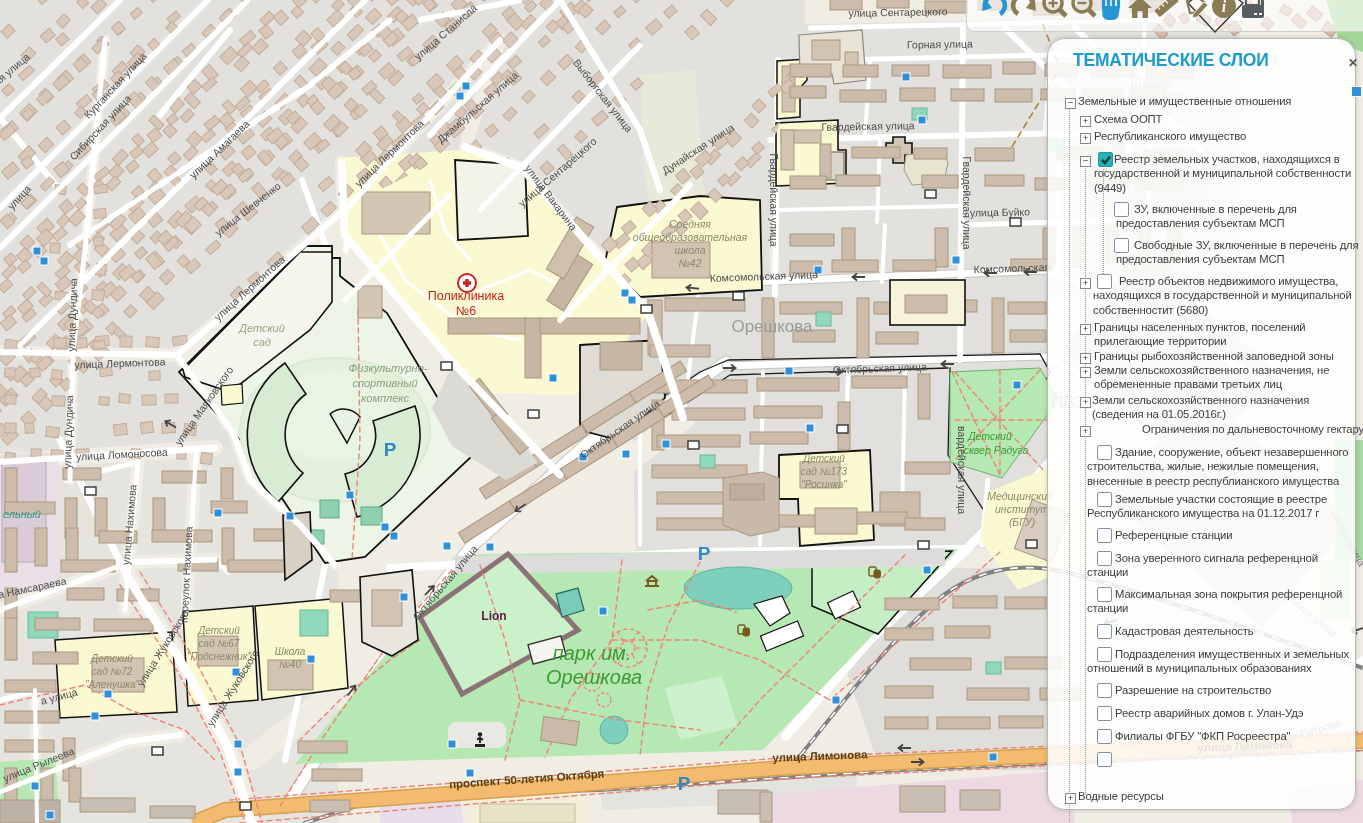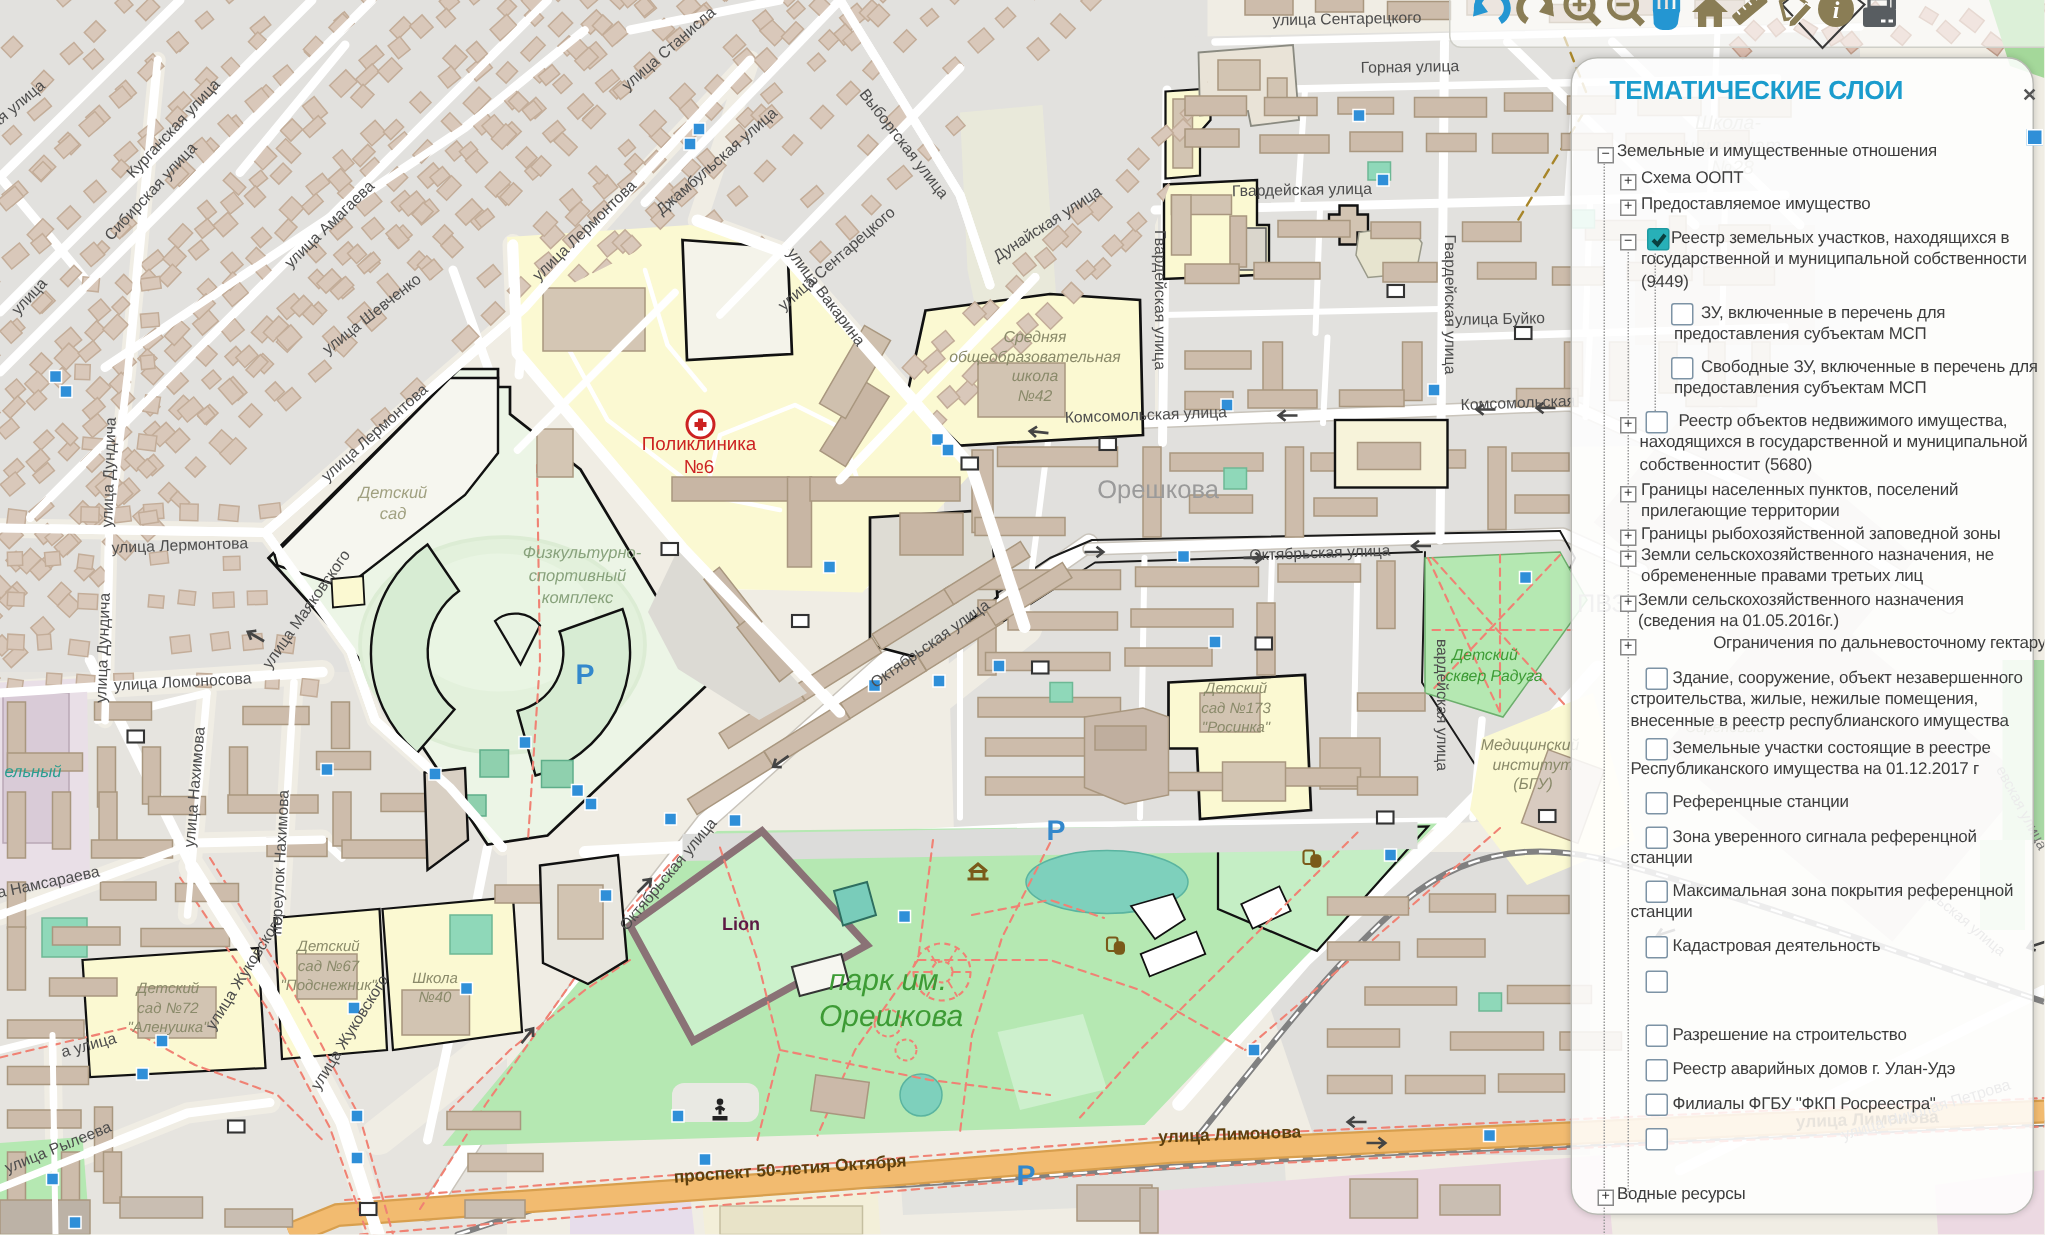--- a/index.html
+++ b/index.html
@@ -1446,21 +1446,21 @@
       <div id="vline2"></div>
       <div id="vline3"></div>
 
 <span class="exp" style="left:17px;top:59px">−</span>
       <div class="tx" style="left:30px;top:55px;">Земельные и имущественные отношения</div>
 
 <span class="exp" style="left:32px;top:77px">+</span>
       <div class="tx" style="left:46px;top:73px;">Схема ООПТ</div>
 
 <span class="exp" style="left:32px;top:94px">+</span>
-      <div class="tx" style="left:46px;top:90px;">Предоставляемое имущество</div>
+      <div class="tx" style="left:46px;top:90px;">Республиканского имущество</div>
 
 <span class="exp" style="left:32px;top:117px">−</span>
       <span class="cb on" style="left:50px;top:113px">
         <svg width="12" height="12" viewBox="0 0 12 12" style="display:block;margin:1px auto 0">
           <path d="M2,6 L5,9 L10,2.5" stroke="#0a4040" stroke-width="2.6" fill="none"></path>
         </svg>
       </span>
       <div class="tx" style="left:46px;top:113px;text-indent:20px;">Реестр земельных участков, находящихся в<br>государственной и муниципальной собственности<br>(9449)</div>
 
 <span class="cb" style="left:66px;top:163px"></span>
@@ -1500,20 +1500,21 @@
 <span class="cb" style="left:49px;top:512px"></span>
       <div class="tx" style="left:39px;top:512px;text-indent:28px;">Зона уверенного сигнала референцной<br>станции</div>
 
 <span class="cb" style="left:49px;top:548px"></span>
       <div class="tx" style="left:39px;top:548px;text-indent:28px;">Максимальная зона покрытия референцной<br>станции</div>
 
 <span class="cb" style="left:49px;top:585px"></span>
       <div class="tx" style="left:39px;top:585px;text-indent:28px;">Кадастровая деятельность</div>
 
 <span class="cb" style="left:49px;top:608px"></span>
+      <div class="tx" style="left:39px;top:608px;text-indent:28px;">Подразделения имущественных и земельных<br>отношений в муниципальных образованиях</div>
 
 <span class="cb" style="left:49px;top:644px"></span>
       <div class="tx" style="left:39px;top:644px;text-indent:28px;">Разрешение на строительство</div>
 
 <span class="cb" style="left:49px;top:667px"></span>
       <div class="tx" style="left:39px;top:667px;text-indent:28px;">Реестр аварийных домов г. Улан-Удэ</div>
 
 <span class="cb" style="left:49px;top:690px"></span>
       <div class="tx" style="left:39px;top:690px;text-indent:28px;">Филиалы ФГБУ "ФКП Росреестра"</div>
 

